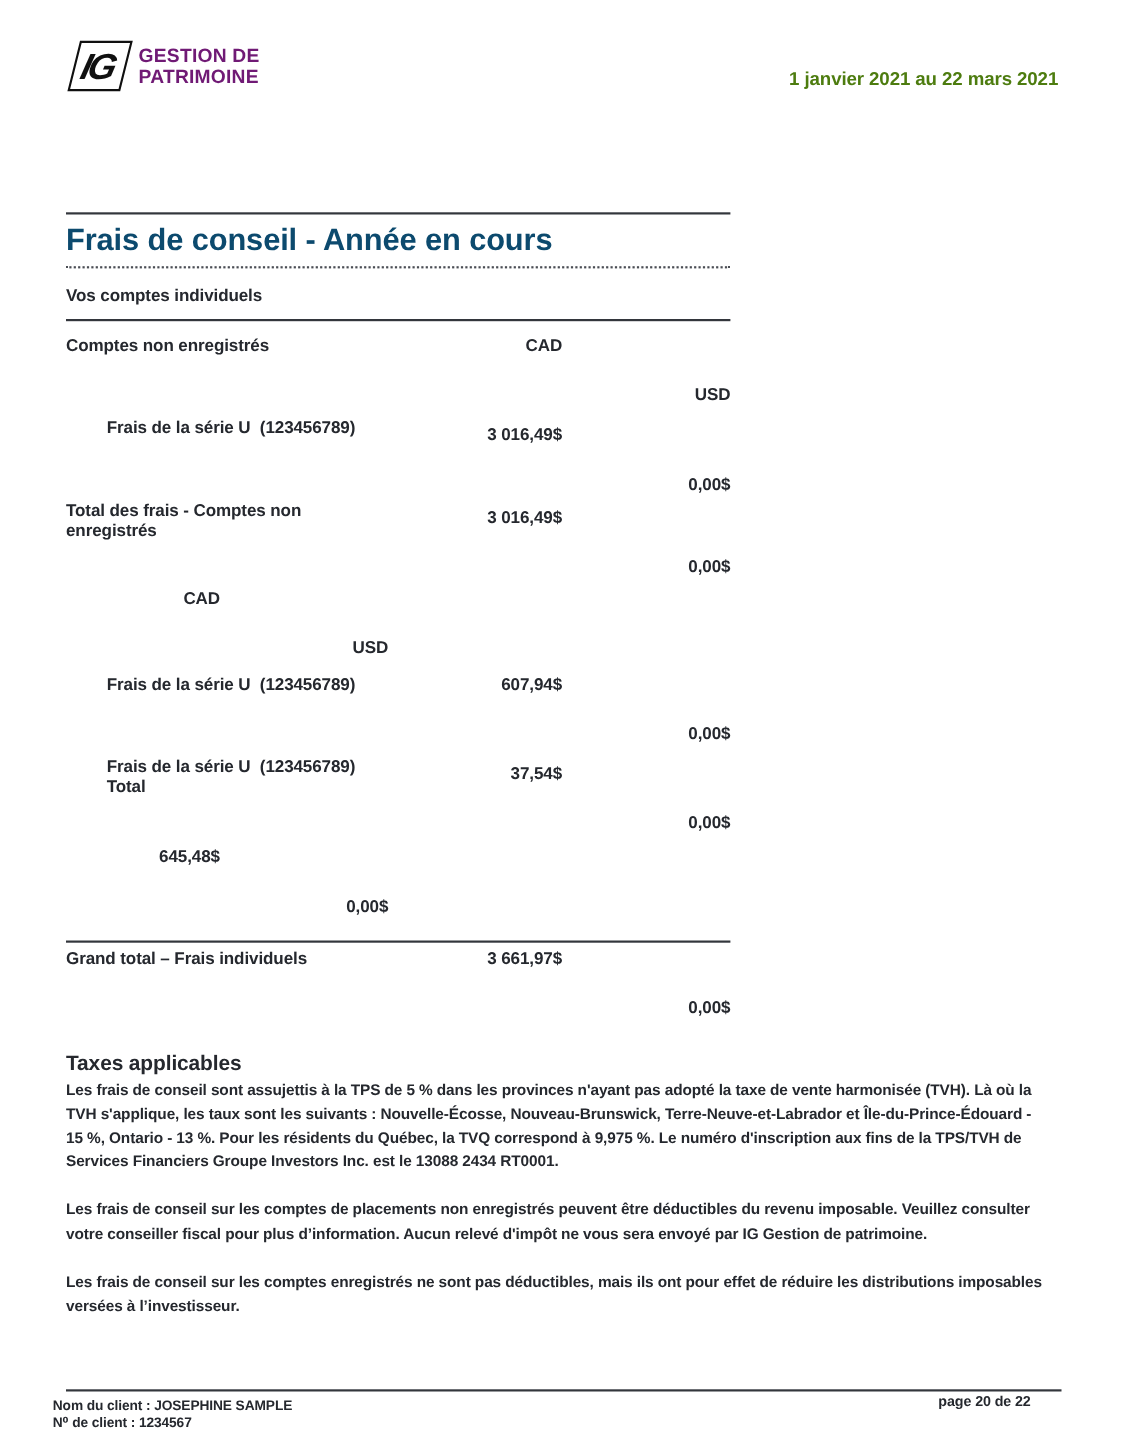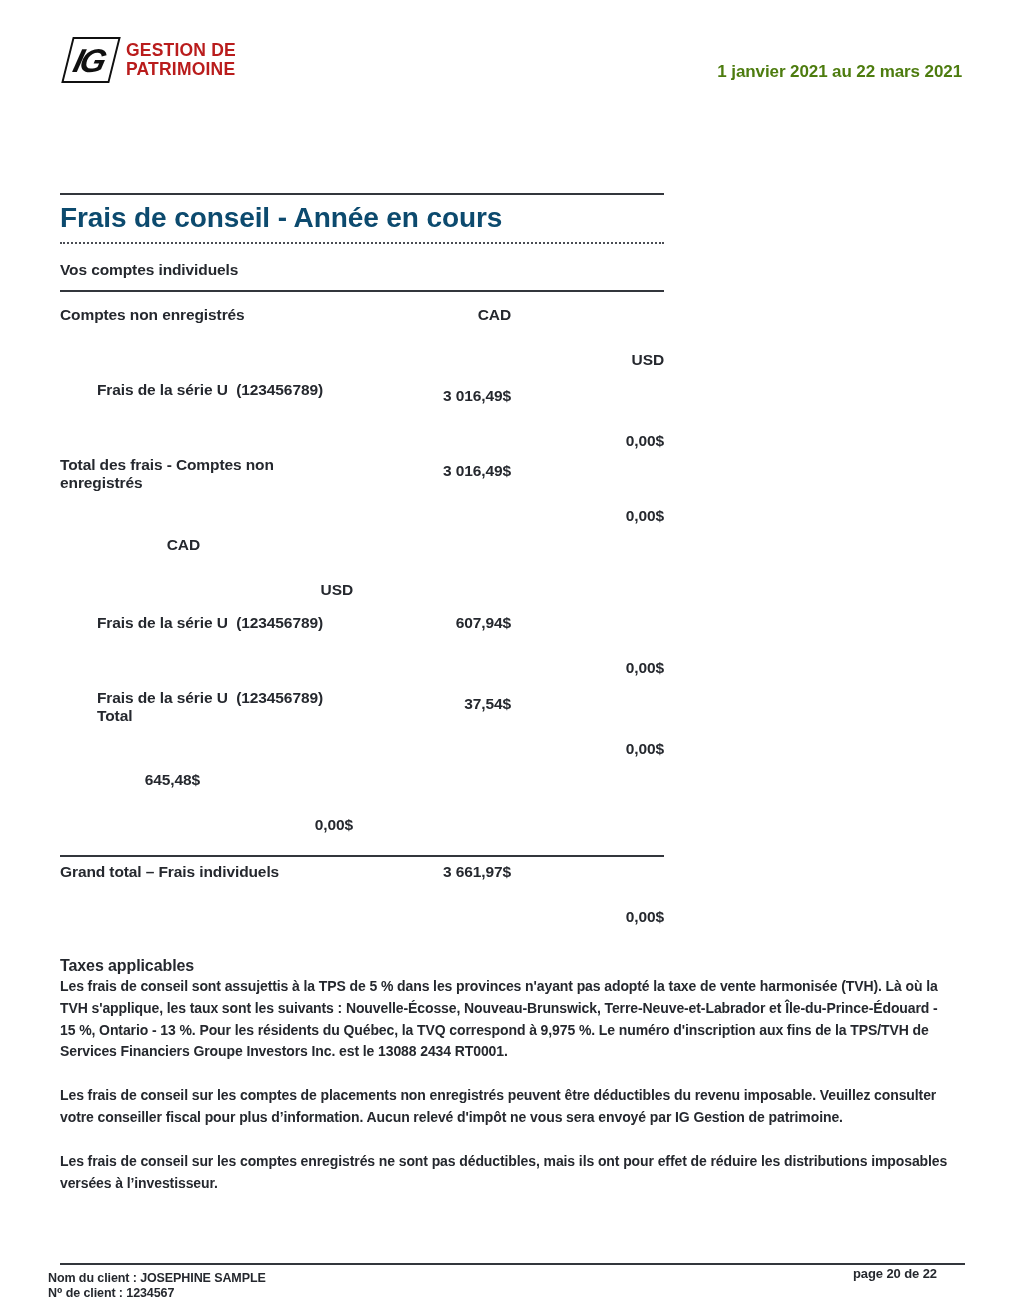--- a/index.html
+++ b/index.html
@@ -22,21 +22,21 @@
     border:2.5px solid #101010;
     transform:skewX(-14deg);
     display:flex; align-items:center; justify-content:center;
     margin-left:7px;
     box-sizing:border-box;
   }
   .logo-mark span {
     font-weight:700; font-style:italic; font-size:33px; line-height:1;
     letter-spacing:-3px; color:#101010; padding-right:4px;
   }
-  .logo-text { font-weight:700; font-size:17.5px; line-height:19px; color:#b91c1c; letter-spacing:0.2px; }
+  .logo-text { font-weight:700; font-size:17.5px; line-height:19px; color:#701a75; letter-spacing:0.2px; }
   .date { font-weight:700; font-size:17px; color:#4d7c0f; padding-bottom:1px; }
 
   .content { padding:0 58px 0 60px; }
   .band { width:604px; box-sizing:border-box; }
   .title-rule { border-top:2.5px solid #33363c; margin-top:110px; }
   .section-title { margin:0; padding:7px 0 8px; font-size:28px; font-weight:700; color:#0c4a6e; }
   .dotted-rule { border-top:2px dotted #4a4d54; }
   .subtitle { margin:17px 0 0; font-size:15.5px; font-weight:700; }
   .rule { border-top:2px solid #33363c; }
 
@@ -45,21 +45,21 @@
   .tcad { width:140px; text-align:right; }
   .tusd { width:124px; text-align:right;margin-top:45px; }
   .ind1 { padding-left:37px; }
   .ind2 { padding-left:78px; }
   .low .tcad, .low .tusd { position:relative; top:6px; }
 
   .mt6{margin-top:6px}.mt11{margin-top:11px}.mt12{margin-top:12px}.mt13{margin-top:13px}
   .mt14{margin-top:14px}.mt15{margin-top:15px}.mt17{margin-top:17px}.mt27{margin-top:27px}
 
   .notes { width:902px; }
-  .notes-heading { margin-top:31px; font-size:16px; font-weight:700; }
+  .notes-heading { margin-top:31px; font-size:19px; font-weight:700; }
   .notes p {
     margin:22px 0 0; font-size:14px; line-height:21.8px; font-weight:700;
     white-space:pre-wrap; letter-spacing:-0.1px;
   }
   .notes p.first { margin-top:1px; }
 
   .footer-rule { position:absolute; left:60px; right:55px; top:1263px; border-top:2px solid #33363c; }
   .footer-left { position:absolute; left:48px; top:1271px; font-size:12.5px; font-weight:700; line-height:15px; }
   .footer-page { position:absolute; right:83px; top:1266px; font-size:13px; font-weight:700; }
 </style>

